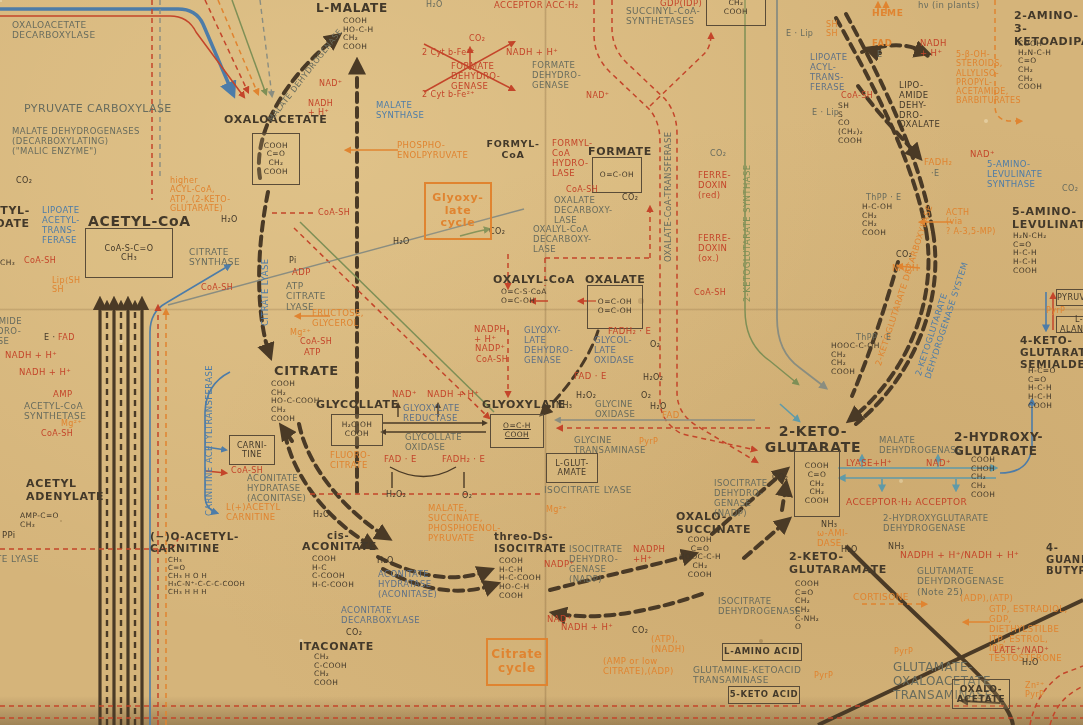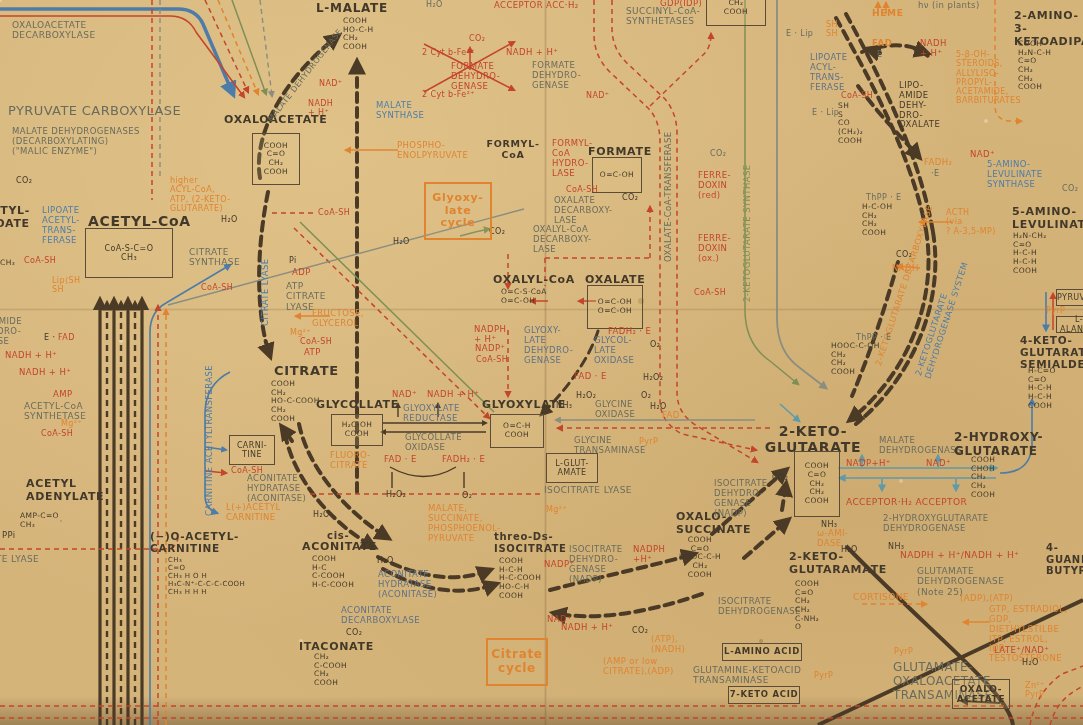--- a/index.html
+++ b/index.html
@@ -187,21 +187,21 @@
       <path d="M938,467 V456" marker-end="url(#mT)"></path>
       <path d="M882,479 V490" marker-end="url(#mT)"></path>
       <path d="M956,479 V490" marker-end="url(#mT)"></path>
       <path d="M780,404 L799,421" marker-end="url(#mT)"></path>
     </g>
   </svg>
 
   <div id="labels">
       <div class="lb" style="left: 12px; top: 20px; color: rgb(104, 108, 94); font-size: 9px;">OXALOACETATE
 DECARBOXYLASE</div>
-      <div class="lb" style="left: 8px; top: 103px; color: rgb(104, 108, 94); font-size: 13px;">PYRUVATE CARBOXYLASE</div>
+      <div class="lb" style="left: 24px; top: 103px; color: rgb(104, 108, 94); font-size: 11px;">PYRUVATE CARBOXYLASE</div>
       <div class="lb" style="left: 12px; top: 127px; color: rgb(104, 108, 94); font-size: 8.5px;">MALATE DEHYDROGENASES
 (DECARBOXYLATING)
 ("MALIC ENZYME")</div>
       <div class="lb" style="left: 16px; top: 176px; color: rgb(67, 57, 42); font-size: 8px;">CO₂</div>
       <div class="lb b" style="left: 224px; top: 114px; color: rgb(67, 57, 42); font-size: 11px;">OXALOACETATE</div>
       <div class="lb bx" style="left: 252px; top: 133px; color: rgb(67, 57, 42); font-size: 7.5px; width: 46px; height: 50px;">COOH
 C=O
 CH₂
 COOH</div>
       <div class="lb b" style="left: 316px; top: 2px; color: rgb(67, 57, 42); font-size: 12px;">L-MALATE</div>
@@ -413,21 +413,21 @@
 CH₂
 COOH</div>
       <div class="lb b" style="left: 316px; top: 399px; color: rgb(67, 57, 42); font-size: 11px;">GLYCOLLATE</div>
       <div class="lb bx" style="left: 331px; top: 414px; color: rgb(67, 57, 42); font-size: 7.5px; width: 50px; height: 30px;">H₂C-OH
 COOH</div>
       <div class="lb" style="left: 403px; top: 404px; color: rgb(94, 113, 135); font-size: 8.5px;">GLYOXYLATE
 REDUCTASE</div>
       <div class="lb" style="left: 392px; top: 390px; color: rgb(196, 69, 42); font-size: 8.5px;">NAD⁺</div>
       <div class="lb" style="left: 427px; top: 390px; color: rgb(196, 69, 42); font-size: 8.5px;">NADH + H⁺</div>
       <div class="lb b" style="left: 482px; top: 399px; color: rgb(67, 57, 42); font-size: 11px;">GLYOXYLATE</div>
-      <div class="lb bx" style="left: 490px; top: 414px; color: rgb(67, 57, 42); font-size: 7.5px; width: 52px; height: 32px;">O=C-H
+      <div class="lb bx" style="left: 490px; top: 414px; color: rgb(67, 57, 42); font-size: 7.5px; width: 52px; height: 32px; text-decoration: underline;">O=C-H
 COOH</div>
       <div class="lb" style="left: 405px; top: 433px; color: rgb(104, 108, 94); font-size: 8.5px;">GLYCOLLATE
 OXIDASE</div>
       <div class="lb" style="left: 384px; top: 455px; color: rgb(196, 69, 42); font-size: 8.5px;">FAD · E</div>
       <div class="lb" style="left: 442px; top: 455px; color: rgb(196, 69, 42); font-size: 8.5px;">FADH₂ · E</div>
       <div class="lb" style="left: 386px; top: 490px; color: rgb(67, 57, 42); font-size: 8px;">H₂O₂</div>
       <div class="lb" style="left: 462px; top: 491px; color: rgb(67, 57, 42); font-size: 8px;">O₂</div>
       <div class="lb" style="left: 330px; top: 451px; color: rgb(224, 132, 48); font-size: 8.5px;">FLUORO-
 CITRATE</div>
       <div class="lb" style="left: 247px; top: 474px; color: rgb(104, 108, 94); font-size: 8.5px;">ACONITATE
@@ -530,21 +530,21 @@
       <div class="lb" style="left: 772px; top: 473px; color: rgb(67, 57, 42); font-size: 8px;">CO₂</div>
       <div class="lb b" style="left: 813px; top: 423px; color: rgb(67, 57, 42); font-size: 14px; text-align: center; transform: translateX(-50%);">2-KETO-
 GLUTARATE</div>
       <div class="lb bx" style="left: 794px; top: 451px; color: rgb(67, 57, 42); font-size: 7.5px; width: 44px; height: 64px;">COOH
 C=O
 CH₂
 CH₂
 COOH</div>
       <div class="lb" style="left: 879px; top: 436px; color: rgb(104, 108, 94); font-size: 8.5px;">MALATE
 DEHYDROGENASE</div>
-      <div class="lb" style="left: 846px; top: 459px; color: rgb(196, 69, 42); font-size: 8.5px;">NADP+H⁺</div>
+      <div class="lb" style="left: 846px; top: 459px; color: rgb(196, 69, 42); font-size: 8.5px;">LYASE+H⁺</div>
       <div class="lb" style="left: 926px; top: 459px; color: rgb(196, 69, 42); font-size: 8.5px;">NAD⁺</div>
       <div class="lb b" style="left: 954px; top: 431px; color: rgb(67, 57, 42); font-size: 12px;">2-HYDROXY-
 GLUTARATE</div>
       <div class="lb" style="left: 971px; top: 456px; color: rgb(67, 57, 42); font-size: 7.5px;">COOH
 CHOH
 CH₂
 CH₂
 COOH</div>
       <div class="lb" style="left: 846px; top: 497px; color: rgb(196, 69, 42); font-size: 9px;">ACCEPTOR·H₂  ACCEPTOR</div>
       <div class="lb" style="left: 883px; top: 514px; color: rgb(104, 108, 94); font-size: 8.5px;">2-HYDROXYGLUTARATE
@@ -581,20 +581,20 @@
 ACETATE</div>
       <div class="lb" style="left: 994px; top: 646px; color: rgb(196, 69, 42); font-size: 8.5px;">LATE⁺∕NAD⁺</div>
       <div class="lb" style="left: 1022px; top: 658px; color: rgb(67, 57, 42); font-size: 8px;">H₂O</div>
       <div class="lb" style="left: 1025px; top: 681px; color: rgb(224, 132, 48); font-size: 8px;">Zn²⁺
 PyrP</div>
       <div class="lb b" style="left: 1046px; top: 542px; color: rgb(67, 57, 42); font-size: 10px;">4-GUANIDINO-
 BUTYRATE</div>
       <div class="lb b bx" style="left: 722px; top: 643px; color: rgb(67, 57, 42); font-size: 8.5px; width: 78px; height: 16px;">L-AMINO ACID</div>
       <div class="lb" style="left: 693px; top: 665px; color: rgb(104, 108, 94); font-size: 9px;">GLUTAMINE-KETOACID
 TRANSAMINASE</div>
-      <div class="lb b bx" style="left: 728px; top: 686px; color: rgb(67, 57, 42); font-size: 8.5px; width: 70px; height: 16px;">7-KETO ACID</div>
+      <div class="lb b bx" style="left: 728px; top: 686px; color: rgb(67, 57, 42); font-size: 8.5px; width: 70px; height: 16px;">5-KETO ACID</div>
       <div class="lb b bx obx" style="left: 424px; top: 182px; color: rgb(224, 132, 48); font-size: 11px; width: 64px; height: 54px;">Glyoxy-
 late
 cycle</div>
       <div class="lb b bx obx" style="left: 486px; top: 638px; color: rgb(224, 132, 48); font-size: 12px; width: 58px; height: 44px;">Citrate
 cycle</div>
     </div>
 </div>
 
 </body></html>

